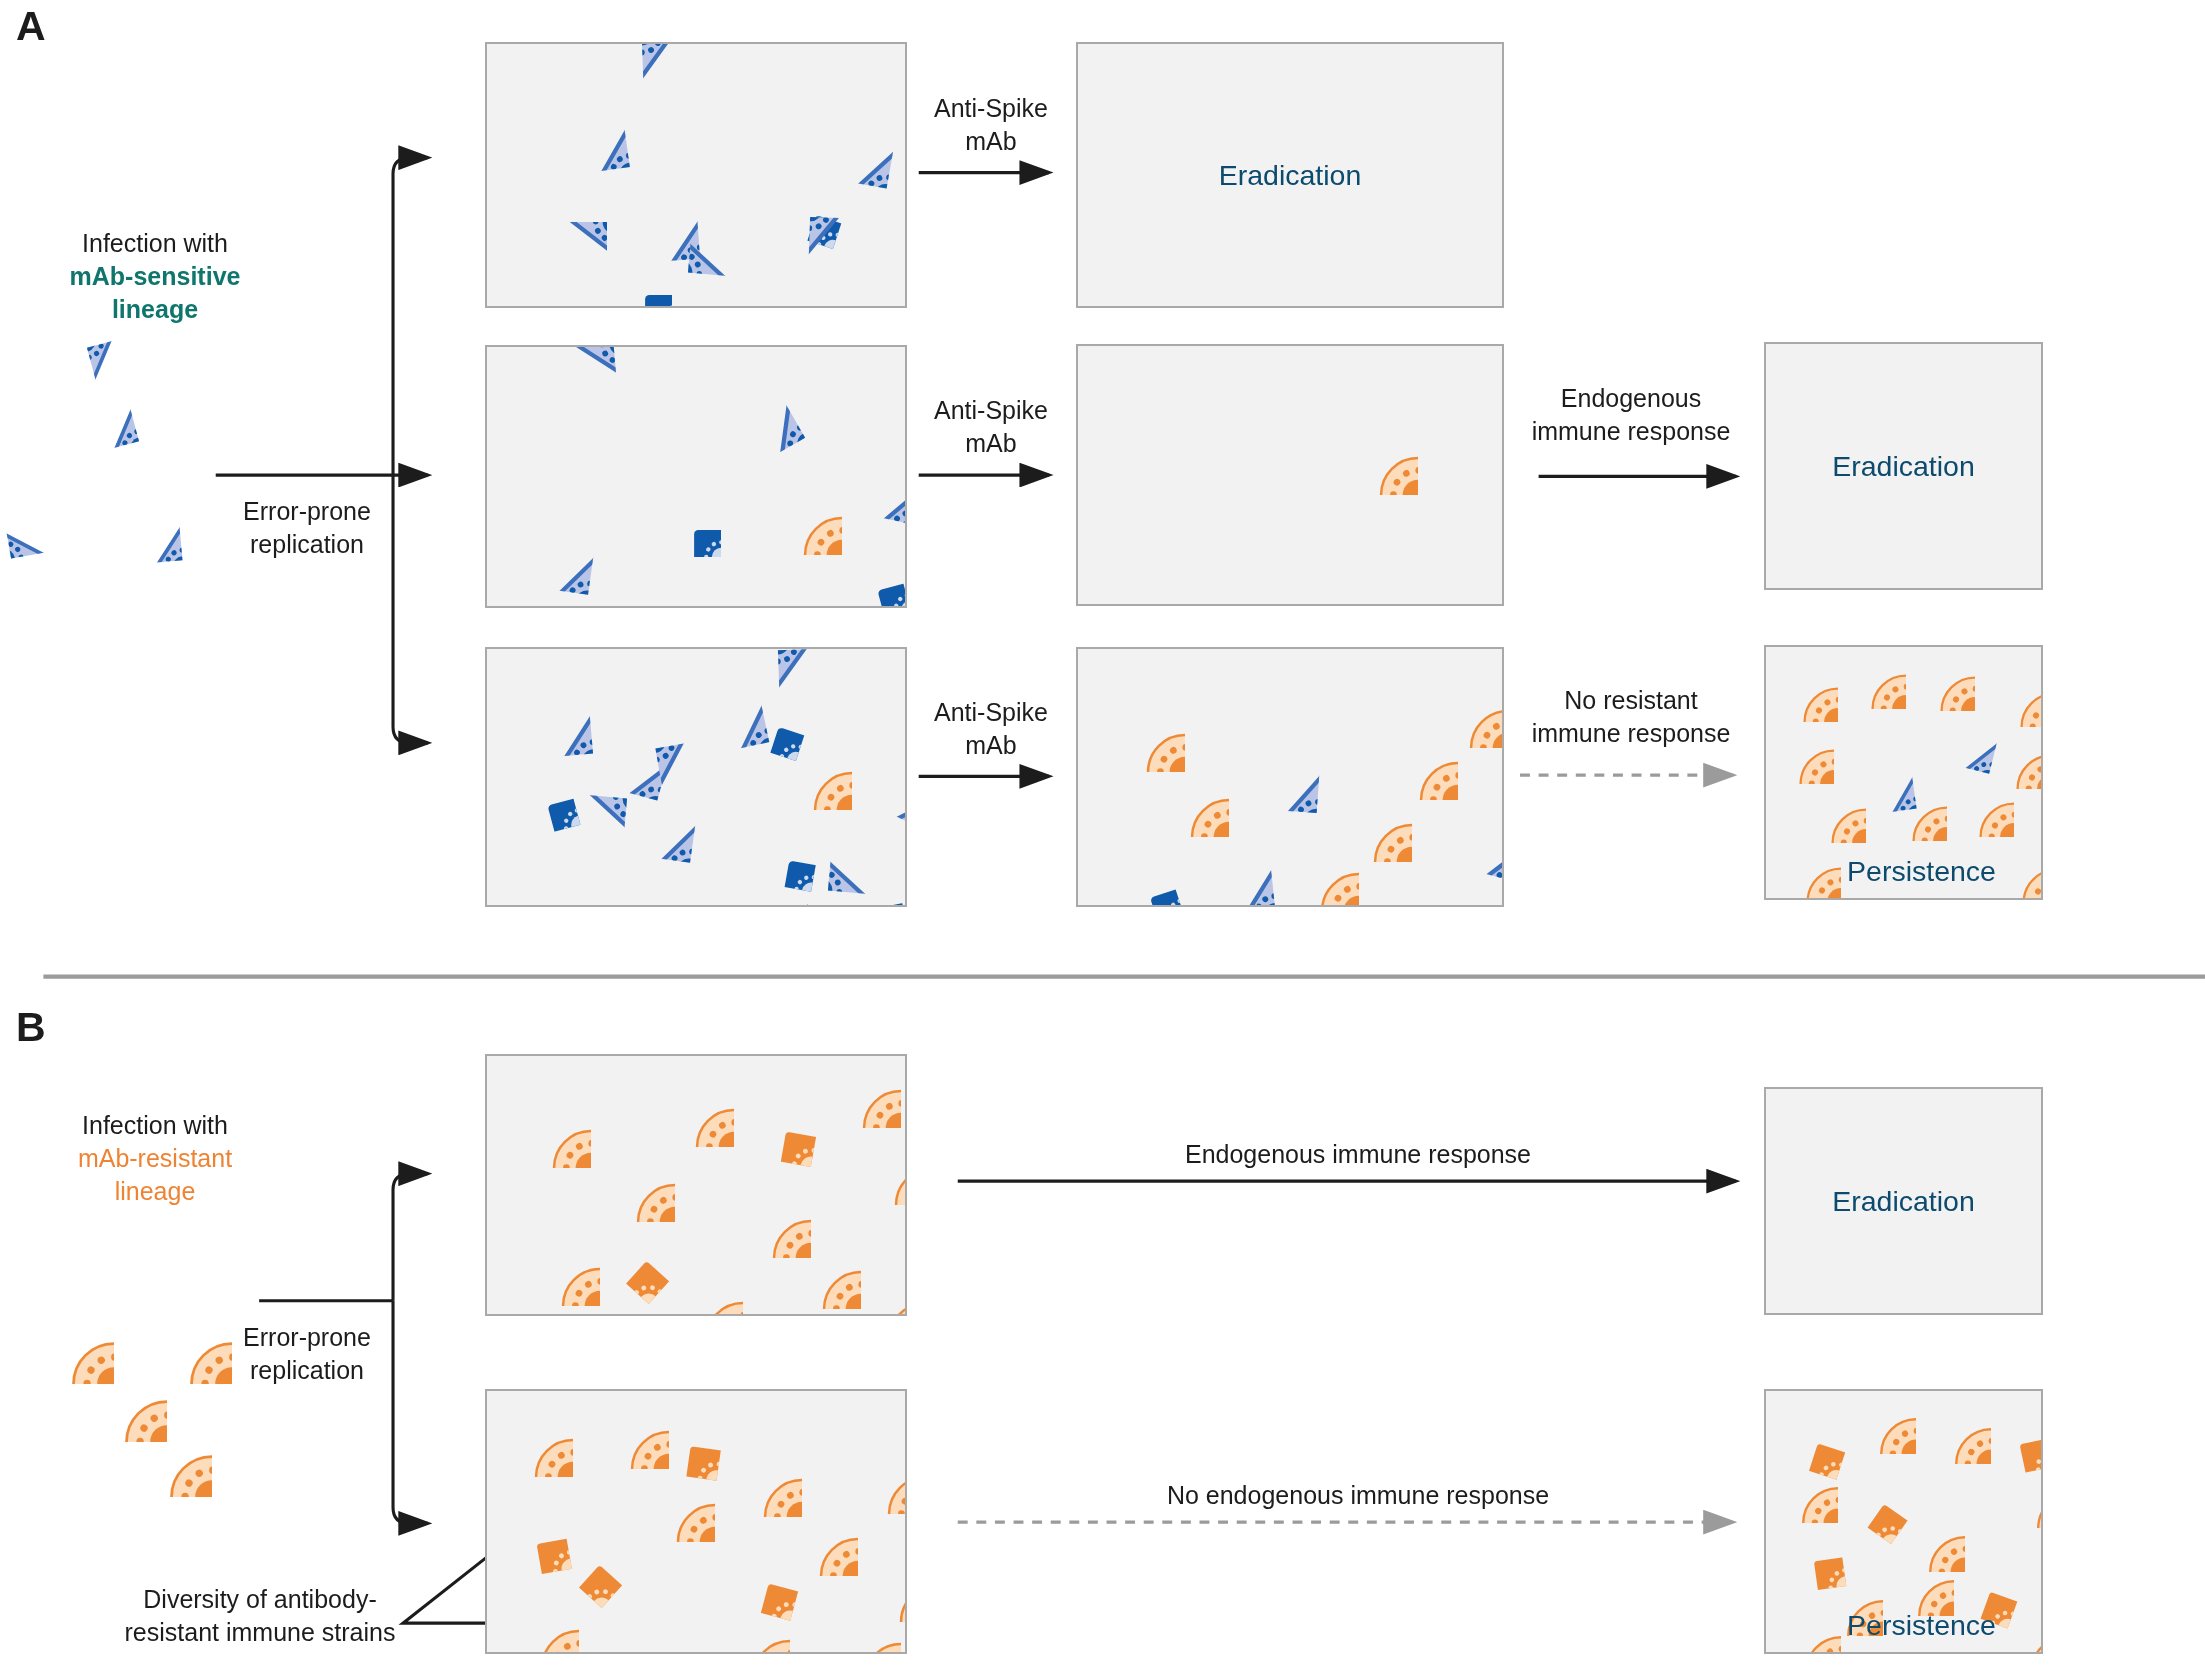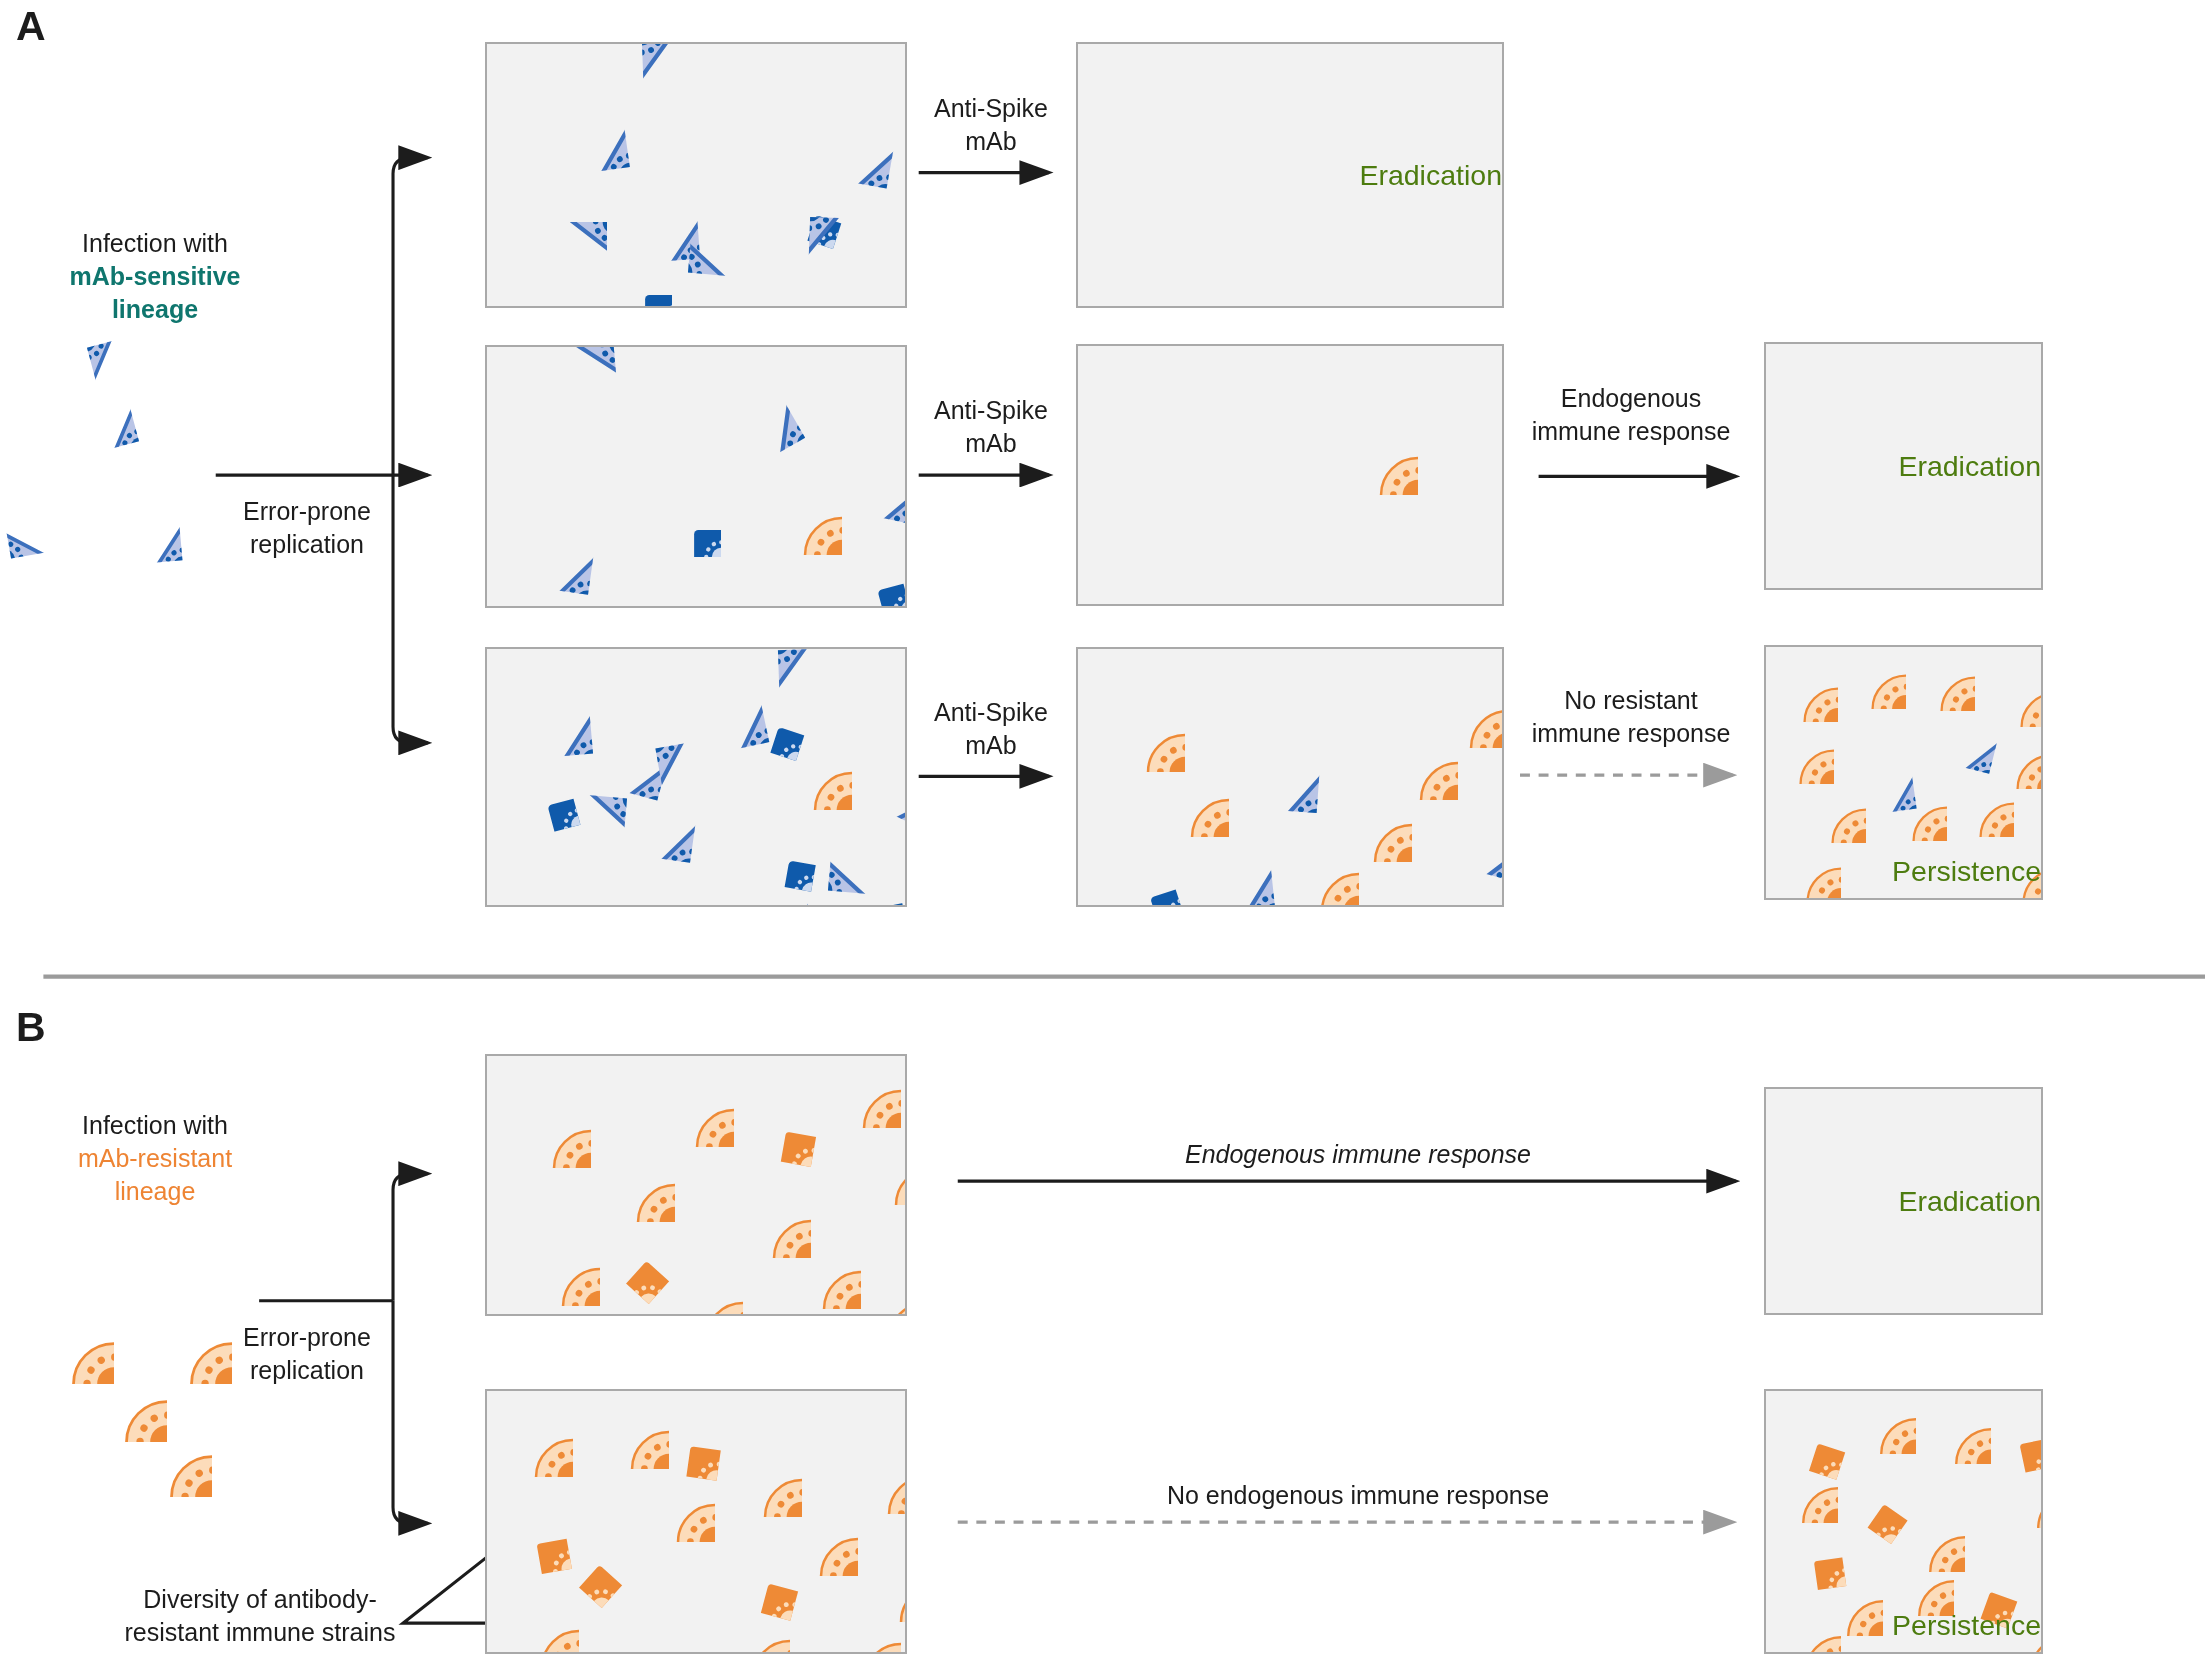--- a/index.html
+++ b/index.html
@@ -32,23 +32,23 @@
   .box{
     position:absolute;
     background:#f2f2f2;
     border:2.5px solid #a9a9a9;
     overflow:hidden;
     box-sizing:border-box;
   }
   .box .caption{
     position:absolute;
     left:0;right:0;
-    text-align:right;
+    text-align:center;
     font-size:28.5px;
-    color:#4d7c0f;
+    color:#0c4a6e;
     z-index:5;
   }
   .box .caption.center{top:50%;transform:translateY(-50%);}
   .box .caption.bottom{bottom:10px;padding-left:36px;}
   .icon{position:absolute;z-index:2;}
 </style>
 </head>
 <body>
 
 <div class="canvas">
@@ -161,21 +161,21 @@
     <span>Infection with</span>
     <span class="orange-text">mAb-resistant</span>
     <span class="orange-text">lineage</span>
   </div>
 
   <div class="lbl" style="left:307px;top:1321px;">
     <span>Error-prone</span>
     <span>replication</span>
   </div>
 
-  <div class="lbl" style="left:1358px;top:1138px;font-style:italic;">
+  <div class="lbl" style="left:1358px;top:1138px;">
     <span>Endogenous immune response</span>
   </div>
   <div class="lbl" style="left:1358px;top:1479px;">
     <span>No endogenous immune response</span>
   </div>
 
   <div class="lbl" style="left:260px;top:1583px;">
     <span>Diversity of antibody-</span>
     <span>resistant immune strains</span>
   </div>

